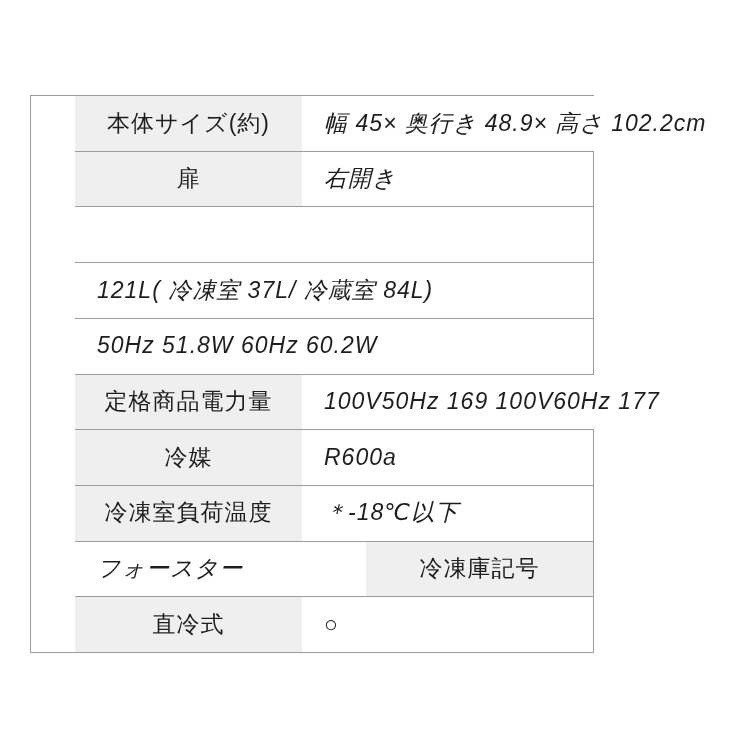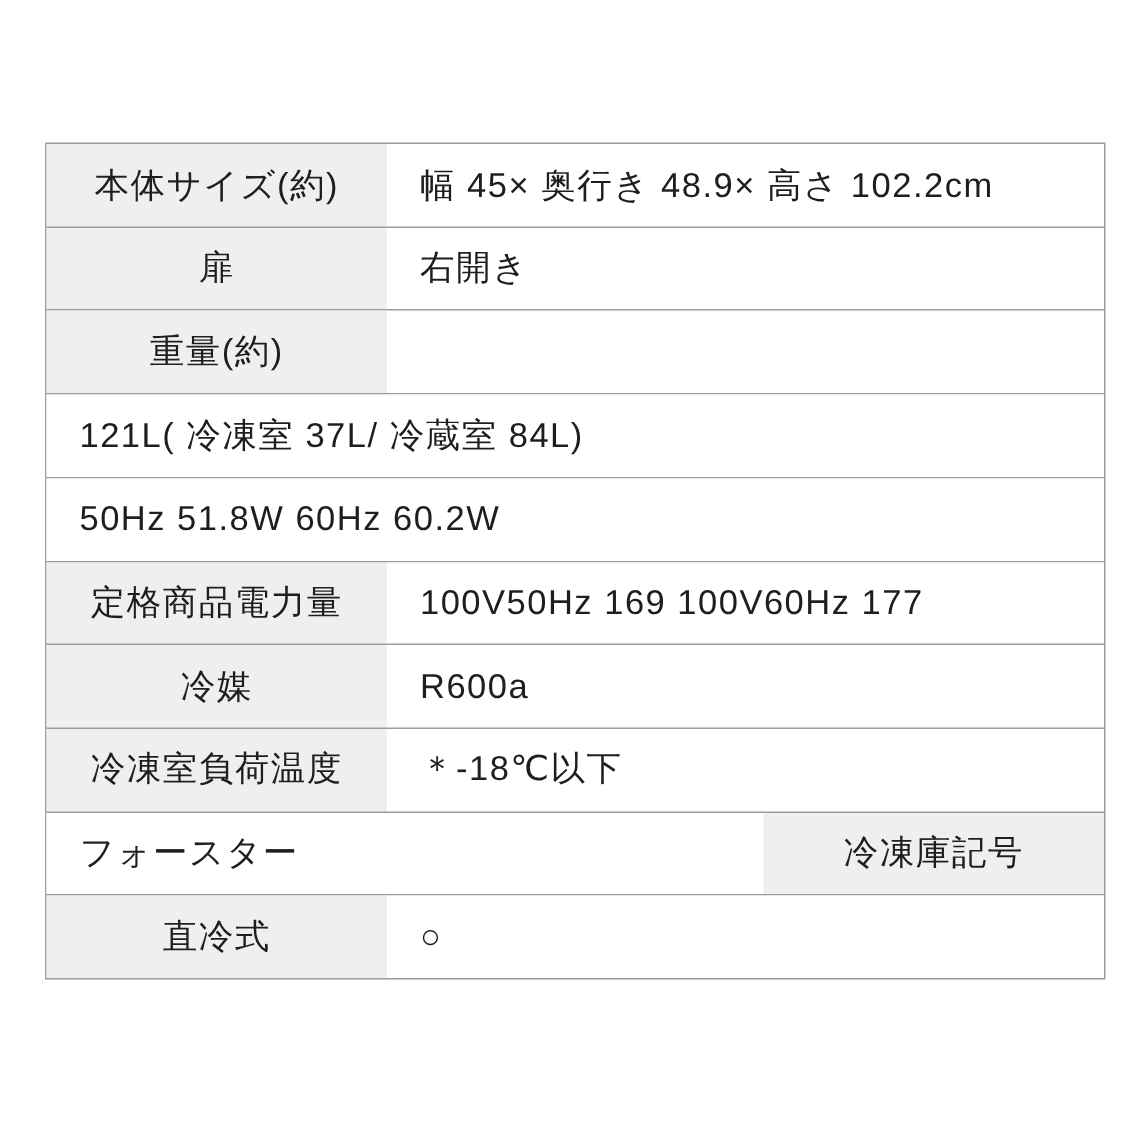--- a/index.html
+++ b/index.html
@@ -12,27 +12,28 @@
     background: var(--page-bg, #ffffff);
     font-family: "Liberation Sans", "DejaVu Sans", sans-serif;
     color: var(--text, #1e1e1e);
     position: relative;
     overflow: hidden;
   }
   .spec-table {
     position: absolute;
     left: 30px;
     top: 95px;
-    width: 707px;
+    width: 564px;
     height: 558px;
     box-sizing: border-box;
     border: 1px solid var(--border, #9c9c9c);
     display: flex;
     flex-direction: column;
     background: var(--value-bg, #ffffff);
+    padding-left: 44px;
   }
   .spec-row {
     flex: 1 1 0;
     display: flex;
     min-height: 0;
   }
   .spec-row + .spec-row {
     border-top: 1px solid var(--border, #9c9c9c);
   }
   .cell {
@@ -51,39 +52,39 @@
     justify-content: center;
     text-align: center;
     padding: 0 6px;
   }
   .cell.value {
     flex: 1 1 auto;
     background: var(--value-bg, #ffffff);
     justify-content: flex-start;
     padding-left: 22px;
     padding-right: 8px;
+    font-style: italic;
   }
 </style>
 </head>
 <body>
 
 <div class="spec-table">
   <div id="spec-table-body" style="display:contents;">
   <div class="spec-row">
     <div class="cell label">本体サイズ(約)</div>
     <div class="cell value">幅 45× 奥行き 48.9× 高さ 102.2cm</div>
   </div>
 
   <div class="spec-row">
     <div class="cell label">扉</div>
     <div class="cell value">右開き</div>
   </div>
 
   <div class="spec-row">
-    <div class="cell label">重量(約)</div>
   </div>
 
   <div class="spec-row">
     <div class="cell value">121L( 冷凍室 37L/ 冷蔵室 84L)</div>
   </div>
 
   <div class="spec-row">
     <div class="cell value">50Hz 51.8W 60Hz 60.2W</div>
   </div>
 

